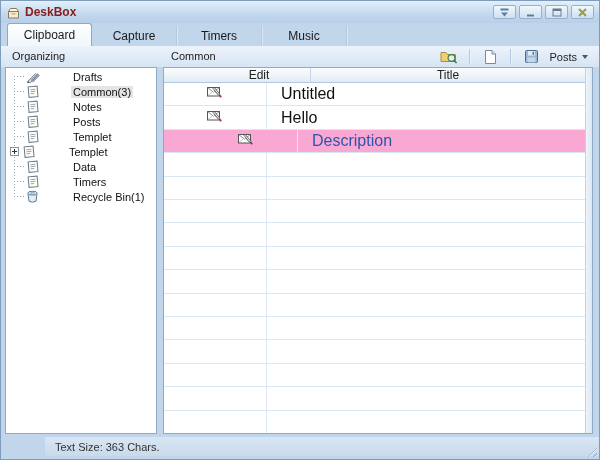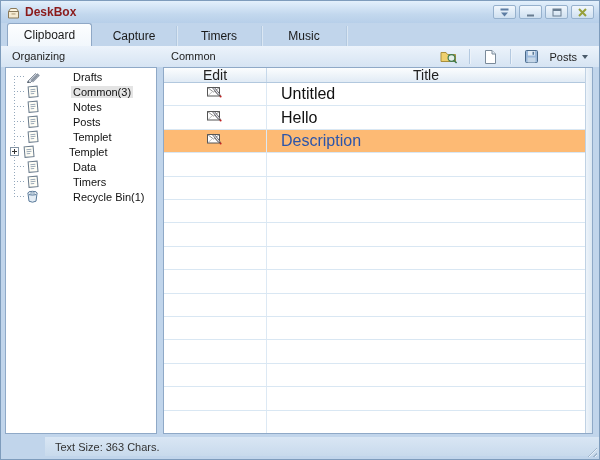--- a/index.html
+++ b/index.html
@@ -66,28 +66,28 @@
   .tree-item.selected .t-label{ background:#e4e4e4; }
   
   .table{
     position:absolute; left:162px; top:66px; width:430px; height:367px;
     background:#fff; border:1px solid #8fa9c7; display:flex;
   }
   .table-main{ flex:1; display:flex; flex-direction:column; min-width:0; }
   .thead{
     height:15px; flex:none; display:flex;
     background:linear-gradient(#fbfdfe,#e1ebf5); border-bottom:1px solid #b2c8de;
-    font-size:14px; color:#222;
+    font-size:12px; color:#222;padding-left:44px;
   }
   .th-edit{ width:103px; flex:none; border-right:1px solid #c6d8ea; display:flex; align-items:center; justify-content:center; }
   .th-title{ flex:1; display:flex; align-items:center; justify-content:center; }
   .tbody{ flex:1; display:flex; flex-direction:column; }
   .trow{ flex:1; display:flex; border-bottom:1px solid #d9e7f3; }
   .trow:last-child{ border-bottom:none; }
-  .trow.selected{ background:#fdba74; }
+  .trow.selected{ background:#f9a8d4;padding-left:31px; }
   .td-edit{ width:103px; flex:none; border-right:1px solid #dde9f4; display:flex; align-items:center; justify-content:center; }
   .td-title{ flex:1; display:flex; align-items:center; padding-left:14px; font-size:16px; color:#111; }
   .trow.selected .td-title{ color:#2c55aa; }
   .table-scroll{ width:7px; flex:none; border-left:1px solid #c0d2e4; background:linear-gradient(to right,#eef4fa,#dce8f3); }
   
   .statusbar{
     position:absolute; left:0; right:0; top:436px; height:19px;
     background:linear-gradient(#d9e6f4,#c8daec); display:flex; align-items:center;
     font-size:11px; color:#333; padding-left:10px;margin-left:44px;
   }

